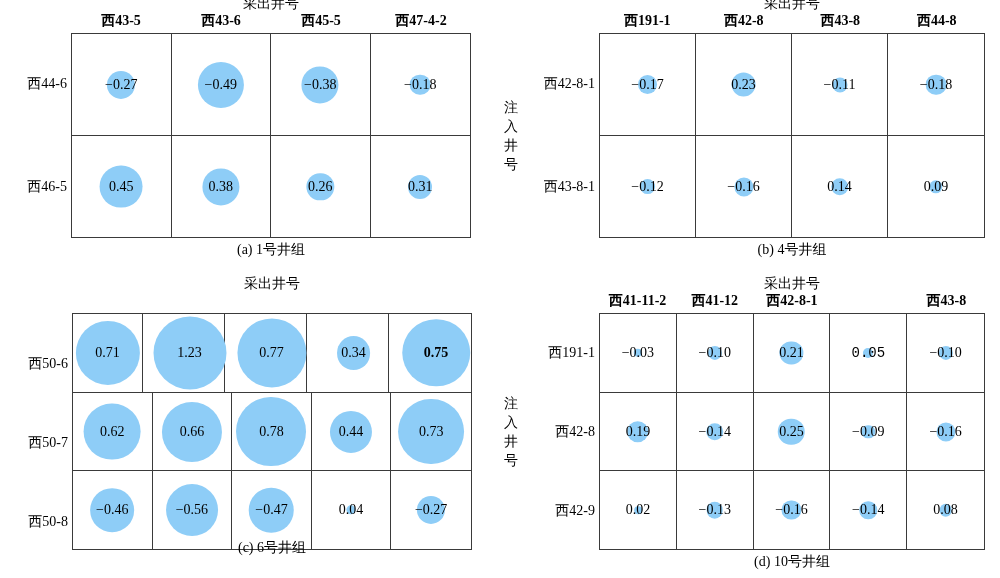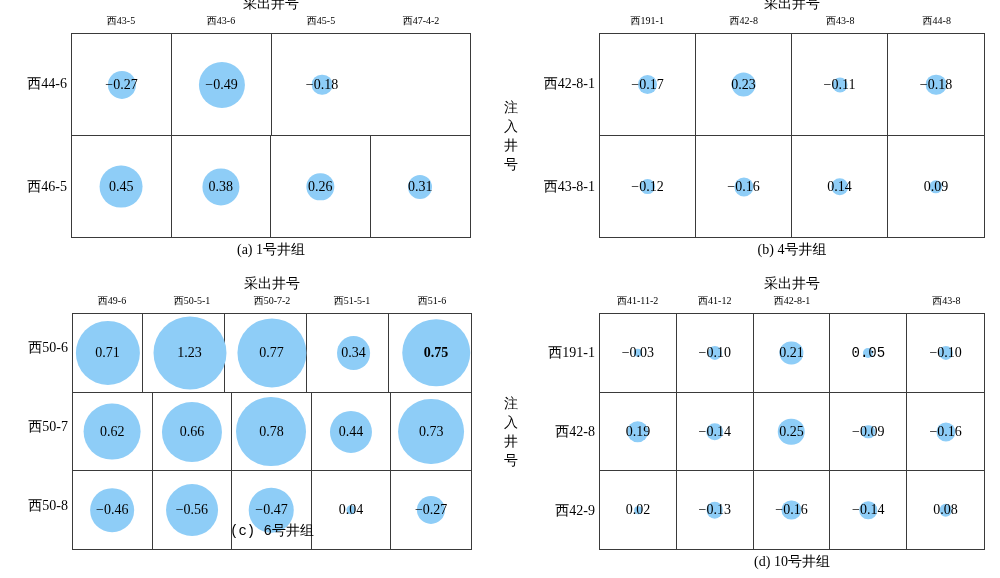--- a/index.html
+++ b/index.html
@@ -34,22 +34,23 @@
     font-size: 14px;
     line-height: 16px;
     white-space: nowrap;
   }
 
   
   .col-headers {
     position: absolute;
     top: 16px;
     display: flex;
-    font-size: 10px;
+    font-size: 14px;
     line-height: 17px;
+    font-weight: bold;
   }
   .col-header {
     text-align: center;
     white-space: nowrap;
   }
 
   
   .grid {
     position: absolute;
     border: 1.4px solid #3a3a3a;
@@ -149,20 +150,24 @@
       </div>
       <div class="grid" style="left: 71px; top: 33px; width: 400px; height: 205px; border-color: rgb(58, 58, 58); pointer-events: auto;">
         <div class="grid-row" style="border-bottom-color: rgb(58, 58, 58);">
           <div class="cell" style="width: 100px; border-right-color: rgb(58, 58, 58);">
             <div class="bubble" style="width: 28.14px; height: 28.14px; background: rgb(142, 205, 247);"></div>
             <span class="cell-value">−0.27</span>
           </div>
           <div class="cell" style="width: 100px; border-right-color: rgb(58, 58, 58);">
             <div class="bubble" style="width: 46.18px; height: 46.18px; background: rgb(142, 205, 247);"></div>
             <span class="cell-value">−0.49</span>
+          </div>
+          <div class="cell" style="width: 100px; border-right-color: rgb(58, 58, 58);">
+            <div class="bubble" style="width: 37.16px; height: 37.16px; background: rgb(142, 205, 247);"></div>
+            <span class="cell-value">−0.38</span>
           </div>
           <div class="cell" style="width: 100px; border-right-color: rgb(58, 58, 58);">
             <div class="bubble" style="width: 20.76px; height: 20.76px; background: rgb(142, 205, 247);"></div>
             <span class="cell-value">−0.18</span>
           </div>
         </div>
         <div class="grid-row" style="border-bottom-color: rgb(58, 58, 58);">
           <div class="cell" style="width: 100px; border-right-color: rgb(58, 58, 58);">
             <div class="bubble" style="width: 42.9px; height: 42.9px; background: rgb(142, 205, 247);"></div>
             <span class="cell-value">0.45</span>
@@ -231,28 +236,21 @@
           <div class="cell" style="width: 96.5px; border-right-color: rgb(58, 58, 58);">
             <div class="bubble" style="width: 13.38px; height: 13.38px; background: rgb(142, 205, 247);"></div>
             <span class="cell-value">0.09</span>
           </div>
         </div>
       </div>
       <div class="caption" style="left: 599px; top: 241px; width: 386px; pointer-events: auto;">(b) 4号井组</div>
     </div>
     <div class="panel" style="left: 0px; top: 0px; width: 1000px; height: 578px; pointer-events: none;">
       <div class="col-axis-title" style="left: 72px; top: 276px; width: 400px; pointer-events: auto;">采出井号</div>
-      <div class="col-headers" style="left: 72px; top: 292px; width: 400px; pointer-events: auto;">
-        <div class="col-header" style="width: 80px;">西49-6</div>
-        <div class="col-header" style="width: 80px;">西50-5-1</div>
-        <div class="col-header" style="width: 80px;">西50-7-2</div>
-        <div class="col-header" style="width: 80px;">西51-5-1</div>
-        <div class="col-header" style="width: 80px;">西51-6</div>
-      </div>
-      <div class="row-labels" style="left: 6px; top: 308px; width: 66px; height: 237px; pointer-events: auto;">
+      <div class="row-labels" style="left: 6px; top: 324px; width: 66px; height: 237px; pointer-events: auto;">
         <div class="row-label">西50-6</div>
         <div class="row-label">西50-7</div>
         <div class="row-label">西50-8</div>
       </div>
       <div class="grid" style="left: 72px; top: 313px; width: 400px; height: 237px; border-color: rgb(58, 58, 58); pointer-events: auto;">
         <div class="grid-row" style="border-bottom-color: rgb(58, 58, 58); gap: 12px;">
           <div class="cell" style="width: 80px; border-right-color: rgb(58, 58, 58);">
             <div class="bubble" style="width: 64.22px; height: 64.22px; background: rgb(142, 205, 247);"></div>
             <span class="cell-value">0.71</span>
           </div>
@@ -311,21 +309,21 @@
           <div class="cell" style="width: 80px; border-right-color: rgb(58, 58, 58);">
             <div class="bubble" style="width: 9.28px; height: 9.28px; background: rgb(142, 205, 247);"></div>
             <span class="cell-value">0.04</span>
           </div>
           <div class="cell" style="width: 80px; border-right-color: rgb(58, 58, 58);">
             <div class="bubble" style="width: 28.14px; height: 28.14px; background: rgb(142, 205, 247);"></div>
             <span class="cell-value">−0.27</span>
           </div>
         </div>
       </div>
-      <div class="caption" style="left: 72px; top: 522px; width: 400px; pointer-events: auto; font-family: Liberation Mono, monospace;">(c) 6号井组</div>
+      <div class="caption" style="left: 72px; top: 539px; width: 400px; pointer-events: auto;">(c) 6号井组</div>
     </div>
     <div class="panel" style="left: 0px; top: 0px; width: 1000px; height: 578px; pointer-events: none;">
       <div class="col-axis-title" style="left: 599px; top: 276px; width: 386px; pointer-events: auto;">采出井号</div>
       <div class="col-headers" style="left: 599px; top: 292px; width: 386px; pointer-events: auto;">
         <div class="col-header" style="width: 77.2px;">西41-11-2</div>
         <div class="col-header" style="width: 77.2px;">西41-12</div>
         <div class="col-header" style="width: 77.2px;">西42-8-1</div>
         <div class="col-header" style="width: 77.2px; margin-top: 40px;">西42-9-1</div>
         <div class="col-header" style="width: 77.2px;">西43-8</div>
       </div>

